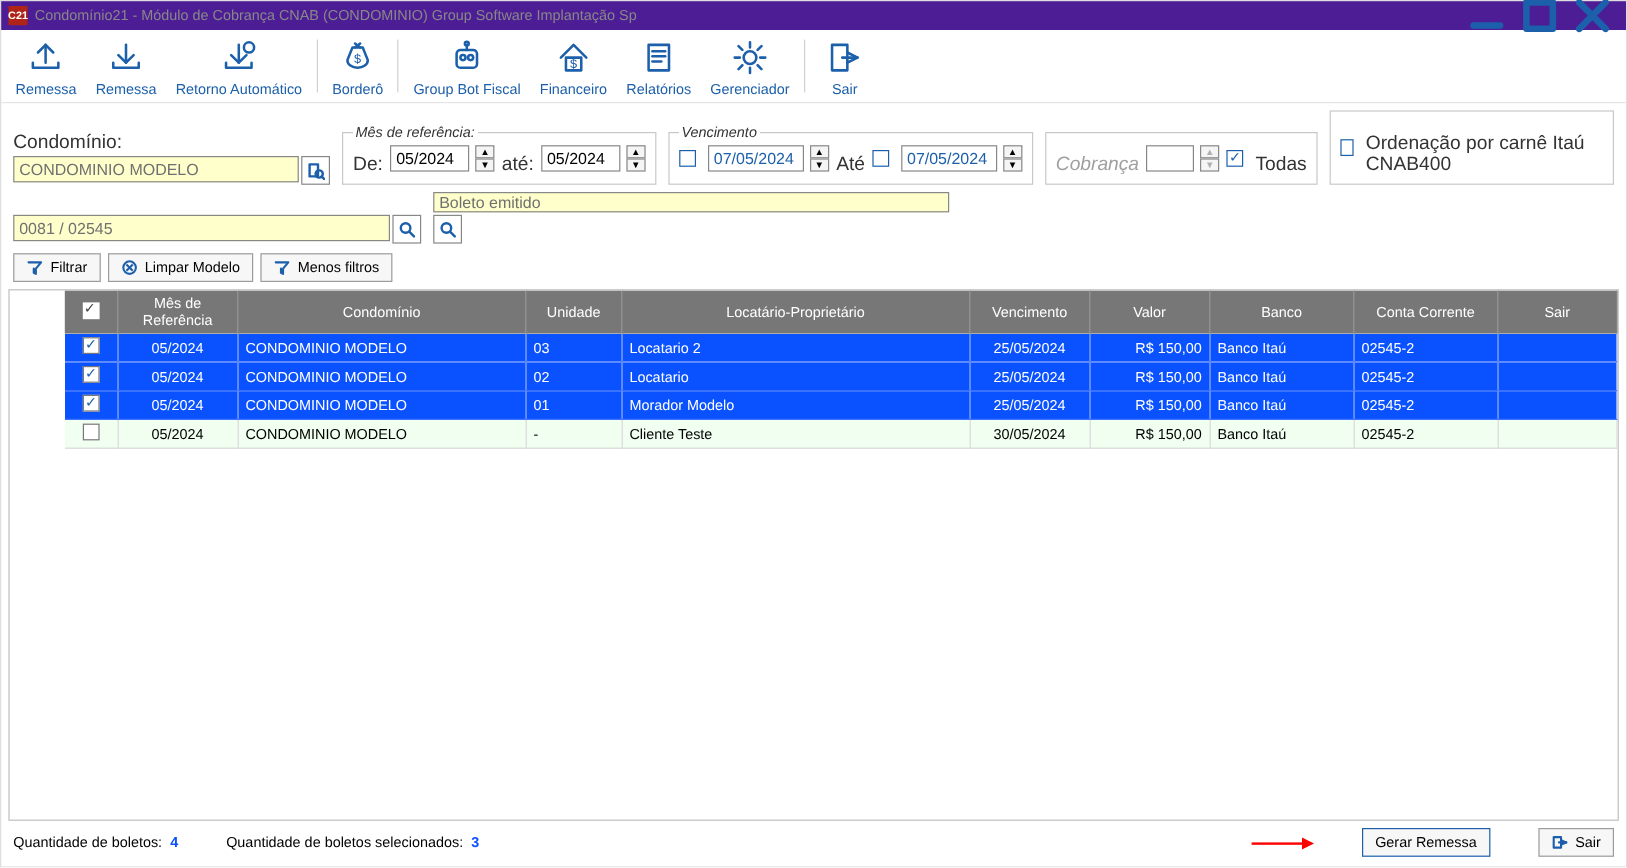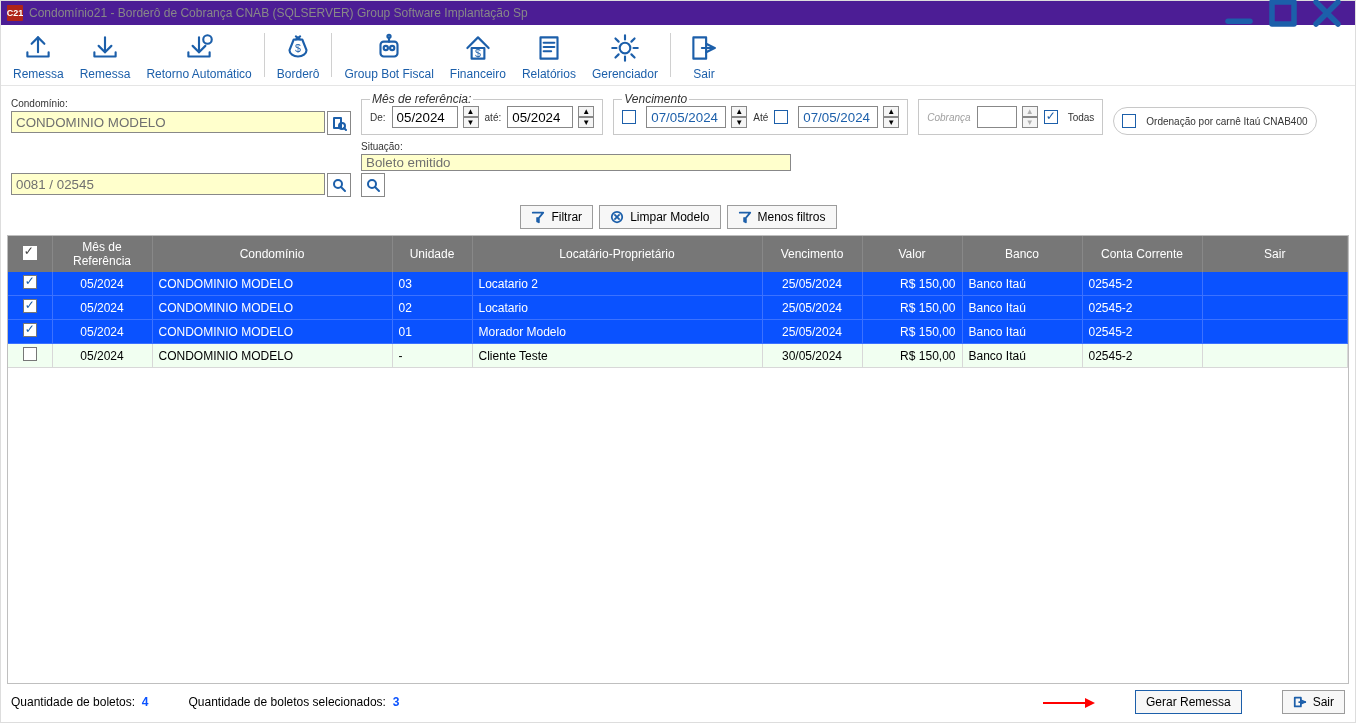--- a/index.html
+++ b/index.html
@@ -18,40 +18,40 @@
   .toolbar .tbtn .ticon { width:34px; height:34px; display:flex; align-items:center; justify-content:center; }
   .toolbar .tbtn .tlabel { font-size:12px; color:#1c5faa; margin-top:2px; white-space:nowrap; }
   .toolbar .sep { width:1px; align-self:stretch; background:#d0d0d0; margin:4px 4px 8px 4px; }
   svg.ico path, svg.ico rect, svg.ico polyline, svg.ico line, svg.ico circle { stroke:#1c5faa; fill:none; stroke-width:2; stroke-linecap:round; stroke-linejoin:round; }
 
   
   .filters { padding:6px 10px 4px 10px; display:flex; flex-direction:column; gap:6px; }
   .filters .row { display:flex; align-items:flex-end; gap:10px; }
   fieldset.grp { border:1px solid #c8c8c8; border-radius:0; margin:0; padding:0 8px 6px 8px; display:flex; align-items:center; gap:6px; }
   fieldset.grp legend { font-size:12px; color:#333; padding:0 2px;font-style:italic; }
-  .lbl { font-size:10px; color:#333; }
+  .lbl { font-size:16px; color:#333;margin-top:12px; }
   .field { display:flex; flex-direction:column; gap:2px; }
   .yellow-input { background:#ffffcc; border:1px solid #888; height:22px; padding:0 4px; color:#707070; }
   .plain-input { background:#fff; border:1px solid #888; height:22px; padding:0 4px; }
   .spin { display:inline-flex; flex-direction:column; margin-left:-1px; }
   .spin button { width:16px; height:11px; font-size:8px; line-height:8px; border:1px solid #888; background:#f5f5f5; padding:0; }
   .iconbtn { width:24px; height:24px; border:1px solid #888; background:#fff; display:flex; align-items:center; justify-content:center; cursor:pointer; }
   .iconbtn svg { width:16px; height:16px; }
   .checkblue { width:14px; height:14px; border:1px solid #1c5faa; display:inline-block; vertical-align:middle; margin-right:4px; position:relative; }
   .checkblue.unchecked { border-color:#1c5faa; }
   .checkblue.checked::after { content:"✓"; position:absolute; top:-2px; left:1px; font-size:12px; color:#1c5faa; }
 
   .btn { border:1px solid #9c9c9c; background:#f7f7f7; height:24px; padding:0 10px; display:inline-flex; align-items:center; gap:6px; cursor:pointer; font-size:12px; }
   .btn.primary { border:1px solid #1c5faa; }
   .btn svg { width:14px; height:14px; }
 
-  .filter-actions { display:flex; justify-content:center; gap:6px; padding:4px 9px 6px 10px; }
+  .filter-actions { display:flex; justify-content:flex-start; gap:6px; padding:4px 9px 6px 10px; }
 
   
-  .grid { flex:1; margin:0 6px; border:1px solid #bfbfbf; overflow:hidden; background:#fff; display:flex; flex-direction:column; }
+  .grid { flex:1; margin:0 6px; border:1px solid #bfbfbf; overflow:hidden; background:#fff; display:flex; flex-direction:column;padding-left:46px; }
   .grid table { border-collapse:collapse; width:100%; table-layout:fixed; }
   .grid th { background:#777; color:#fff; font-weight:normal; font-size:12px; padding:4px 6px; border-right:1px solid #888; text-align:center; vertical-align:middle; }
   .grid td { font-size:12px; padding:3px 6px; border-right:1px solid #d8d8d8; border-bottom:1px solid #d8d8d8; white-space:nowrap; overflow:hidden; text-overflow:ellipsis; }
   .grid tr.selected td { background:#0a52ff; color:#fff; border-right-color:#3c72ff; border-bottom-color:#3c72ff; }
   .grid tr.alt td:not(._) { background:#f1fff1; }
   .grid tr.alt.selected td { background:#0a52ff; color:#fff; }
   .grid .chkcell { text-align:center; }
   .hdrchk { width:14px; height:14px; background:#fff; display:inline-block; position:relative; }
   .hdrchk::after { content:"✓"; position:absolute; top:-2px; left:1px; color:#444; font-size:12px; }
   .rowchk { width:14px; height:14px; border:1px solid #777; background:#fff; display:inline-block; position:relative; }
@@ -65,21 +65,21 @@
   .arrow-line { display:inline-block; width:42px; height:2px; background:#ff0000; vertical-align:middle; }
   .arrow-head { display:inline-block; width:0; height:0; border-top:5px solid transparent; border-bottom:5px solid transparent; border-left:10px solid #ff0000; vertical-align:middle; }
 </style>
 </head>
 <body>
 
 <div class="window">
 
   <div class="titlebar">
     <div class="app-icon">C21</div>
-    <div class="title">Condomínio21 - Borderô de Cobrança CNAB (SQLSERVER)  Group Software Implantação Sp</div>
+    <div class="title">Condomínio21 - Módulo de Cobrança CNAB (CONDOMINIO)  Group Software Implantação Sp</div>
     <div class="winbtn">
       <svg class="ico" viewBox="0 0 16 16">
           <line x1="4" y1="11" x2="12" y2="11"></line>
         </svg>
     </div>
     <div class="winbtn">
       <svg class="ico" viewBox="0 0 16 16">
           <rect x="4" y="4" width="8" height="8"></rect>
         </svg>
     </div>
@@ -245,42 +245,41 @@
         <span class="lbl" style="color:#a0a0a0;font-style:italic;">Cobrança</span>
         <input class="plain-input" style="width: 40px;" disabled="">
         <div class="spin">
             <button disabled="">▲</button>
             <button disabled="">▼</button>
           </div>
         <span class="checkblue checked"></span>
         <span class="lbl">Todas</span>
       </fieldset>
 
-      <fieldset class="grp" style="padding-top:6px;border-radius:20px;">
+      <fieldset class="grp" style="padding-top:6px;">
         <span class="checkblue unchecked"></span>
         <span class="lbl">Ordenação por carnê Itaú CNAB400</span>
       </fieldset>
     </div>
 
     <div class="row">
 
       <div class="field" style="width:340px;">
         <div style="display:flex;gap:2px;justify-content:flex-end;">
           <input class="yellow-input" style="flex: 1 1 0%;" value="0081 / 02545">
           <div class="iconbtn">
             <svg class="ico" viewBox="0 0 16 16">
                 <circle cx="7" cy="7" r="4"></circle>
                 <line x1="10" y1="10" x2="14" y2="14"></line>
               </svg>
           </div>
         </div>
       </div>
 
       <div class="field" style="width:430px;">
-        <span class="lbl">Situação:</span>
         <div style="display:flex;gap:2px;flex-direction:column;">
           <input class="yellow-input" style="flex: 1 1 0%;" value="Boleto emitido">
           <div class="iconbtn">
             <svg class="ico" viewBox="0 0 16 16">
                 <circle cx="7" cy="7" r="4"></circle>
                 <line x1="10" y1="10" x2="14" y2="14"></line>
               </svg>
           </div>
         </div>
       </div>

